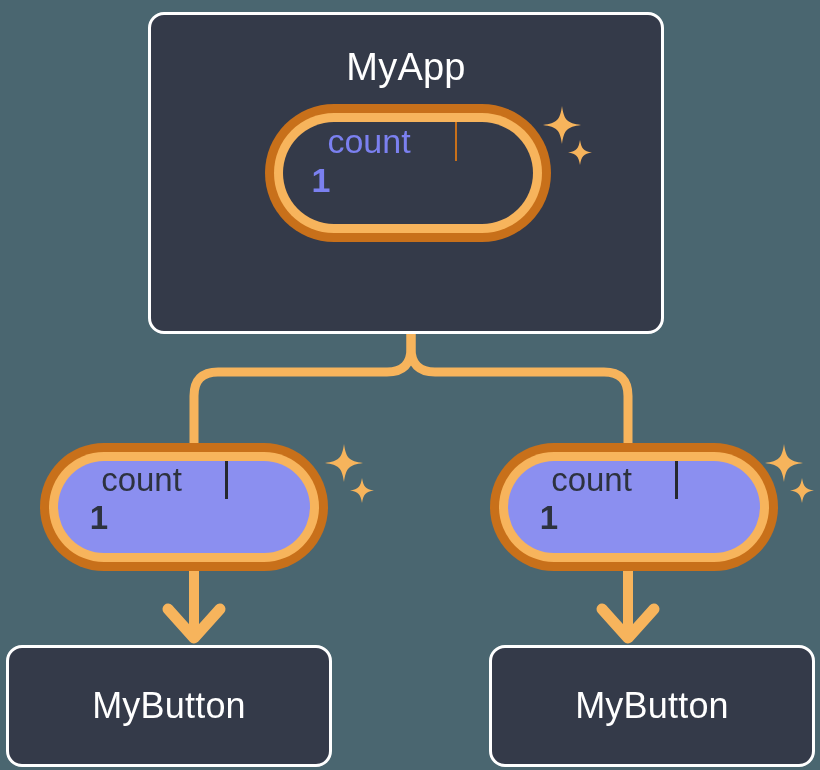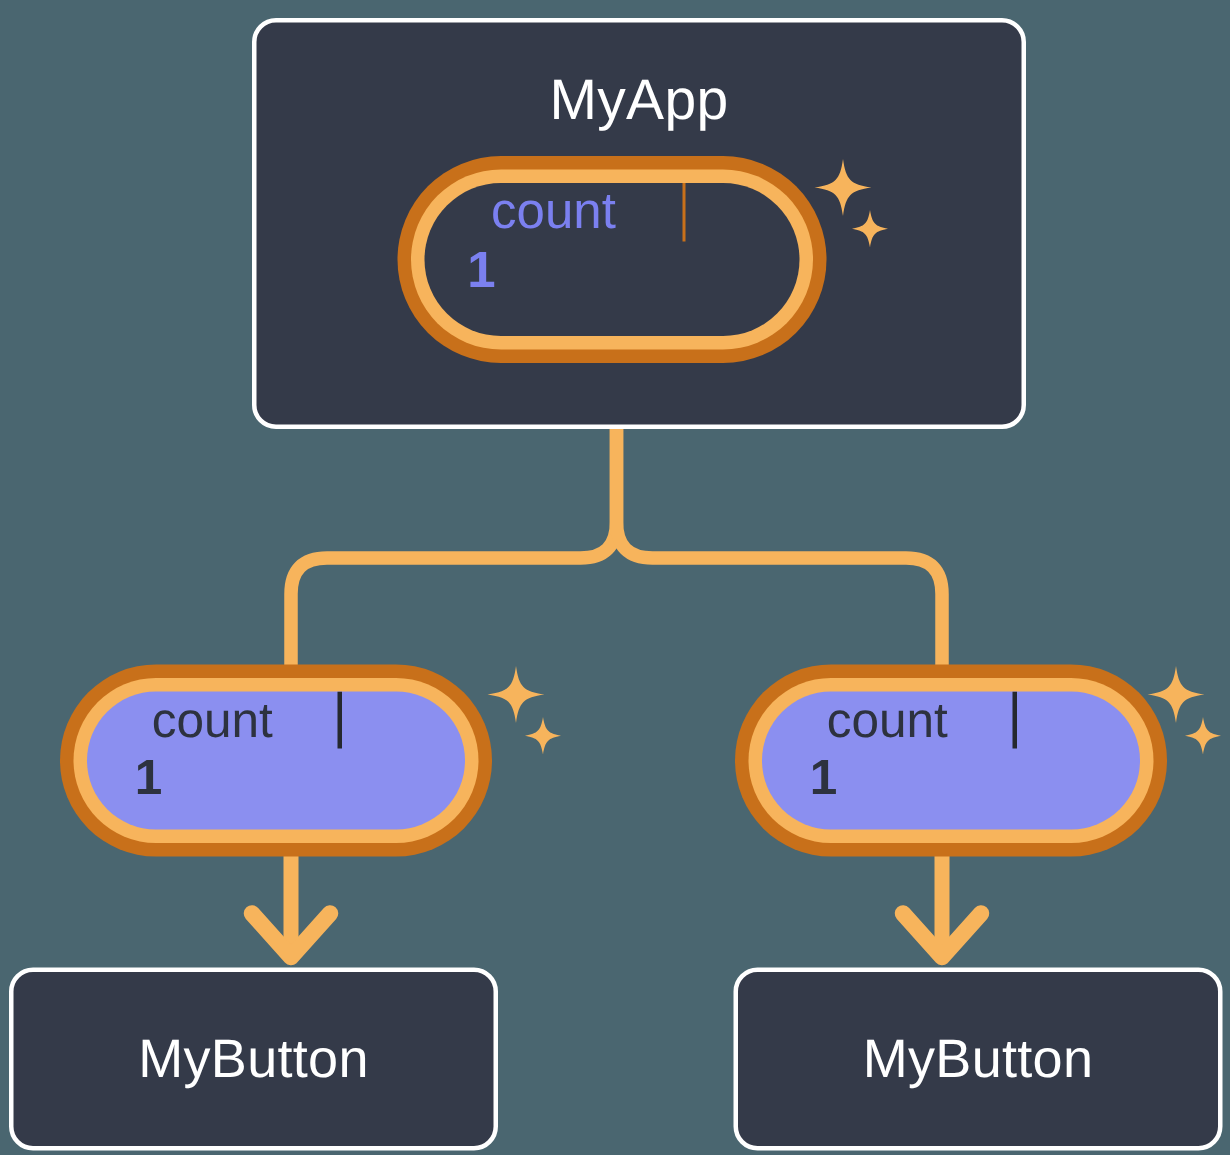--- a/index.html
+++ b/index.html
@@ -37,24 +37,24 @@
   .card-title {
     color: #ffffff;
     font-size: 38px;
     font-weight: 400;
     letter-spacing: 0.2px;
     text-align: center;
     white-space: nowrap;
   }
 
   #card-myapp {
-    left: 168px;
+    left: 148px;
     top: 12px;
     width: 516px;
-    height: 274px;
+    height: 322px;
   }
   #card-myapp .card-title {
     margin-top: 31px;
   }
 
   .card-button {
     width: 326px;
     height: 122px;
     top: 645px;
     display: flex;

